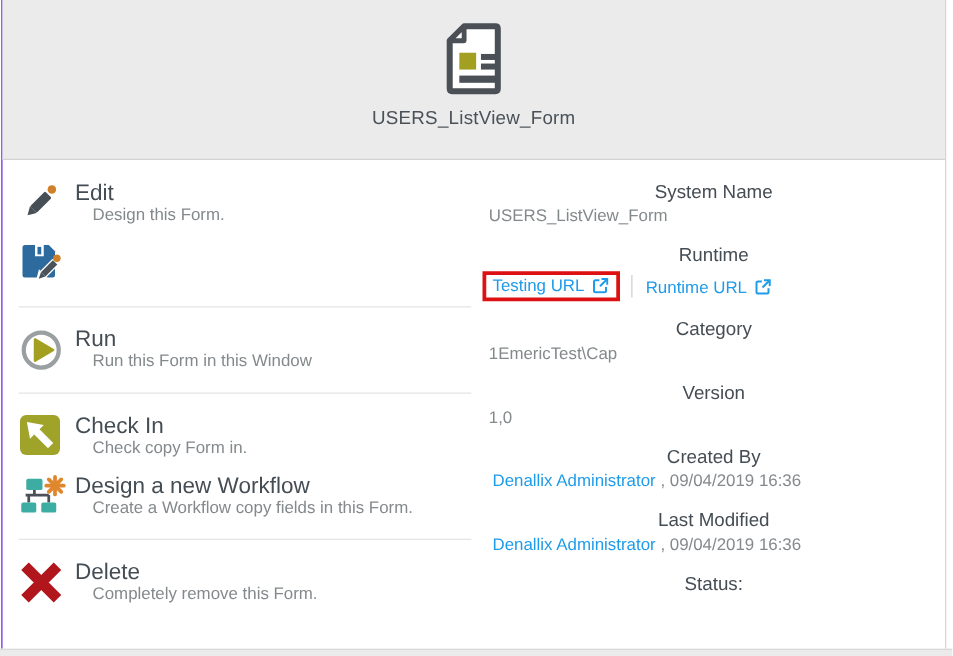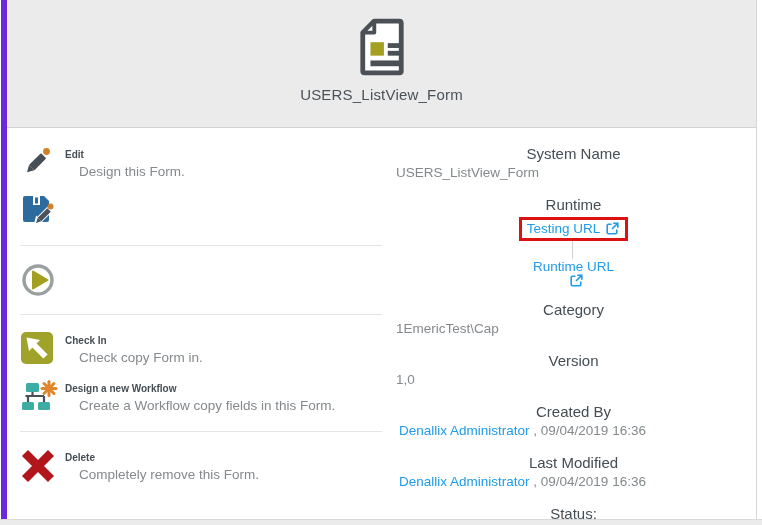--- a/index.html
+++ b/index.html
@@ -4,21 +4,21 @@
 <style>
   * { box-sizing: border-box; }
   html,body { margin:0; padding:0; }
   body {
     width:762px; height:525px; background:#ffffff;
     font-family:"Liberation Sans", sans-serif;
     color:#454d54; overflow:hidden;
   }
   .page {
     width:756px; height:519px; margin-left:1px;
-    border-left:6px solid #6d28d9; border-right:1px solid #d6d6d6;
+    border-left:1px solid #6d28d9; border-right:1px solid #d6d6d6;
     display:flex; flex-direction:column;
   }
   
   .banner {
     height:128px; background:#ebebeb; border-bottom:1px solid #d2d2d2;
     display:flex; flex-direction:column; align-items:center; flex-shrink:0;
   }
   .banner .form-icon-wrap { margin-top:17px; line-height:0; }
   .banner .title {
     margin-top:9px; font-size:15px; color:#4a5158; letter-spacing:.2px;
@@ -26,31 +26,31 @@
   
   .content { flex:1; display:flex; padding-top:11px; }
   .left-col { width:382px; flex-shrink:0; padding-left:13px; }
   .right-col { flex:1; padding-left:2px; padding-top:5px; }
 
   .action {
     display:flex; align-items:flex-start; padding:6px 0; cursor:pointer;
   }
   .action .ico { width:36px; height:36px; flex-shrink:0; margin-right:9px; line-height:0; }
   .action .txt { padding-top:1px; }
-  .action .a-label { font-size:10px; font-weight:700; color:#454d54; line-height:17px; }
+  .action .a-label { font-size:18px; font-weight:400; color:#454d54; line-height:17px; }
   .action .a-desc  { font-size:13.5px; color:#84898c; line-height:17px;margin-left:14px; }
   .divider { border:none; border-top:1px solid #e4e4e4; margin:10px 13px 10px 0; width:362px; }
 
   
   .field { margin-bottom:13px; }
   .f-label { font-size:15px; color:#454d54; line-height:19px;text-align:center; }
   .f-value { font-size:13.5px; color:#84898c; line-height:19px; padding-left:5px; }
   .link { color:#1e9be9; text-decoration:none; cursor:pointer; font-size:13.5px; }
   .gray { color:#84898c; }
-  .links-row { display:flex; align-items:center; margin-top:3px;flex-direction:column; }
+  .links-row { display:flex; align-items:center; margin-top:3px; }
   .hl-box {
     border:3px solid #dd1111; padding:1px 6px 2px 5px;
     display:inline-flex; align-items:center;
   }
   .ext-ico { margin-left:6px; line-height:0; display:inline-block; }
   .vsep { width:1px; height:18px; background:#cfcfcf; margin:0 11px 0 9px; }
   
   .bottom-strip {
     width:762px; height:6px; background:#ebebeb; border-top:1px solid #d9d9d9;
   }
@@ -112,20 +112,24 @@
       </div>
 
       <hr class="divider">
 
       <div class="action">
         <span class="ico">
           <svg width="36" height="36" viewBox="0 0 36 36">
             <circle cx="18" cy="18" r="14" fill="#ffffff" stroke="#9aa0a2" stroke-width="3.4"></circle>
             <path d="M13 9.5 L27.5 18 L13 26.5 Z" fill="#a3a021" stroke="#a3a021" stroke-width="2" stroke-linejoin="round"></path>
           </svg>
+        </span>
+        <span class="txt">
+          <div class="a-label">Run</div>
+          <div class="a-desc">Run this Form in this Window</div>
         </span>
       </div>
 
       <hr class="divider">
 
       <div class="action">
         <span class="ico">
           <svg width="34" height="34" viewBox="0 0 34 34">
             <rect x="1" y="1" width="32" height="32" rx="5" fill="#a0a32a"></rect>
             <path d="M6.5 6.5 L20 9 L9 20 Z" fill="#ffffff"></path>

